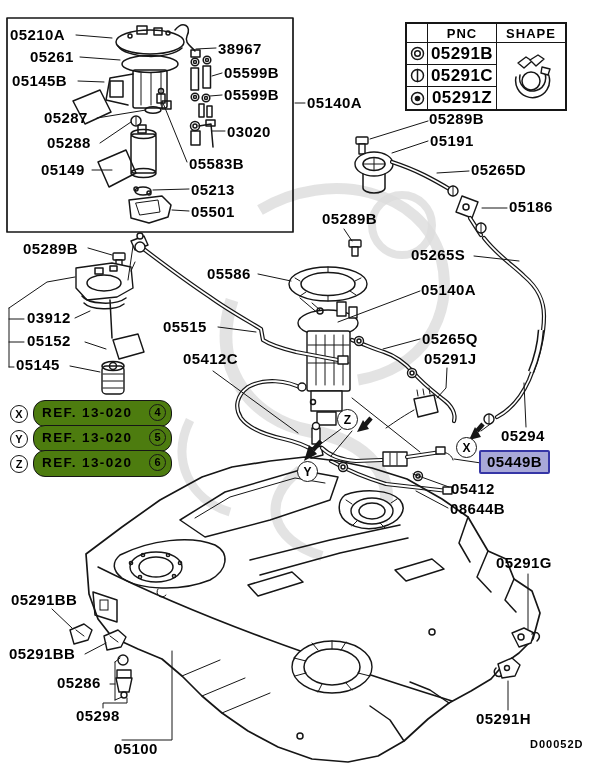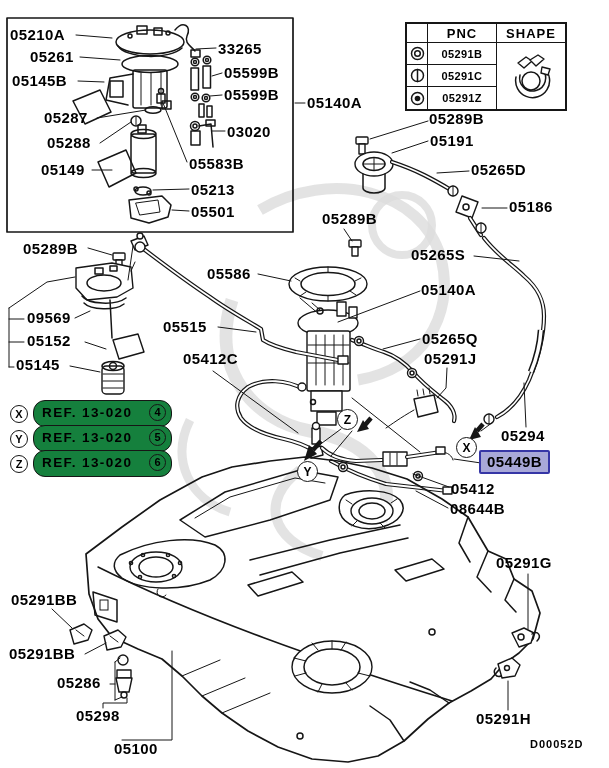--- a/index.html
+++ b/index.html
@@ -22,29 +22,29 @@
   .cmark{position:absolute;width:21px;height:21px;border:1.7px solid #161616;border-radius:50%;
          display:flex;align-items:center;justify-content:center;font-size:12px;font-weight:700;
          background:#fff;box-sizing:border-box;}
   
   #clamp-table{position:absolute;left:405px;top:22px;border:2px solid #161616;background:#fff;
         display:grid;grid-template-columns:21px 69px 68px;grid-template-rows:19px 22px 22px 22px;}
   #clamp-table .c{display:flex;align-items:center;justify-content:center;font-weight:700;
         box-sizing:border-box;}
   .bb{border-bottom:1.6px solid #161616;} .br{border-right:1.6px solid #161616;}
   .hd{font-size:13px;letter-spacing:1px;}
-  .pnc{font-size:11px;letter-spacing:.4px;}
+  .pnc{font-size:17px;letter-spacing:.4px;}
   .shape-cell{grid-column:3;grid-row:2/5;}
   
   .ref-row{position:absolute;display:flex;align-items:center;}
   .ref-circ{width:18px;height:18px;border:1.6px solid #161616;border-radius:50%;display:flex;
             align-items:center;justify-content:center;font-size:11px;font-weight:700;
             box-sizing:border-box;background:#fff;margin-right:5px;flex:none;}
   .ref-box{width:139px;height:27px;border:1.7px solid #161616;border-radius:12px;display:flex;
-           align-items:center;padding:0 5px 3px 8px;box-sizing:border-box;background:#15803d;}
+           align-items:center;padding:0 5px 3px 8px;box-sizing:border-box;background:#4d7c0f;}
   .ref-text{font-size:13.5px;font-weight:700;letter-spacing:1.4px;white-space:nowrap;}
   .ref-num{width:17px;height:17px;border:1.5px solid #161616;border-radius:50%;display:flex;
            align-items:center;justify-content:center;font-size:11px;font-weight:700;
            box-sizing:border-box;margin-left:auto;}
 </style>
 </head>
 <body>
 
 <div id="stage">
 
@@ -392,21 +392,21 @@
     </g>
   </g>
 </svg>
 
 <div class="lbl" style="left:10px;top:27px">05210A</div>
 <div class="lbl" style="left:30px;top:49px">05261</div>
 <div class="lbl" style="left:12px;top:73px">05145B</div>
 <div class="lbl" style="left:44px;top:110px">05287</div>
 <div class="lbl" style="left:47px;top:135px">05288</div>
 <div class="lbl" style="left:41px;top:162px">05149</div>
-<div class="lbl" style="left:218px;top:41px">33265</div>
+<div class="lbl" style="left:218px;top:41px">38967</div>
 <div class="lbl" style="left:224px;top:65px">05599B</div>
 <div class="lbl" style="left:224px;top:87px">05599B</div>
 <div class="lbl" style="left:227px;top:124px">03020</div>
 <div class="lbl" style="left:189px;top:156px">05583B</div>
 <div class="lbl" style="left:191px;top:182px">05213</div>
 <div class="lbl" style="left:191px;top:204px">05501</div>
 
 <div class="lbl" style="left:307px;top:95px">05140A</div>
 <div class="lbl" style="left:429px;top:111px">05289B</div>
 <div class="lbl" style="left:430px;top:133px">05191</div>
@@ -414,21 +414,21 @@
 <div class="lbl" style="left:509px;top:199px">05186</div>
 <div class="lbl" style="left:411px;top:247px">05265S</div>
 <div class="lbl" style="left:322px;top:211px">05289B</div>
 <div class="lbl" style="left:23px;top:241px">05289B</div>
 <div class="lbl" style="left:207px;top:266px">05586</div>
 <div class="lbl" style="left:421px;top:282px">05140A</div>
 <div class="lbl" style="left:163px;top:319px">05515</div>
 <div class="lbl" style="left:422px;top:331px">05265Q</div>
 <div class="lbl" style="left:424px;top:351px">05291J</div>
 <div class="lbl" style="left:183px;top:351px">05412C</div>
-<div class="lbl" style="left:27px;top:310px">09569</div>
+<div class="lbl" style="left:27px;top:310px">03912</div>
 <div class="lbl" style="left:27px;top:333px">05152</div>
 <div class="lbl" style="left:16px;top:357px">05145</div>
 <div class="lbl" style="left:501px;top:428px">05294</div>
 <div class="lbl-hl" style="left: 479px; top: 450px; background: rgb(168, 168, 216); border-color: rgb(54, 54, 166);">05449B</div>
 <div class="lbl" style="left:451px;top:481px">05412</div>
 <div class="lbl" style="left:450px;top:501px">08644B</div>
 <div class="lbl" style="left:11px;top:592px">05291BB</div>
 <div class="lbl" style="left:9px;top:646px">05291BB</div>
 <div class="lbl" style="left:57px;top:675px">05286</div>
 <div class="lbl" style="left:76px;top:708px">05298</div>

